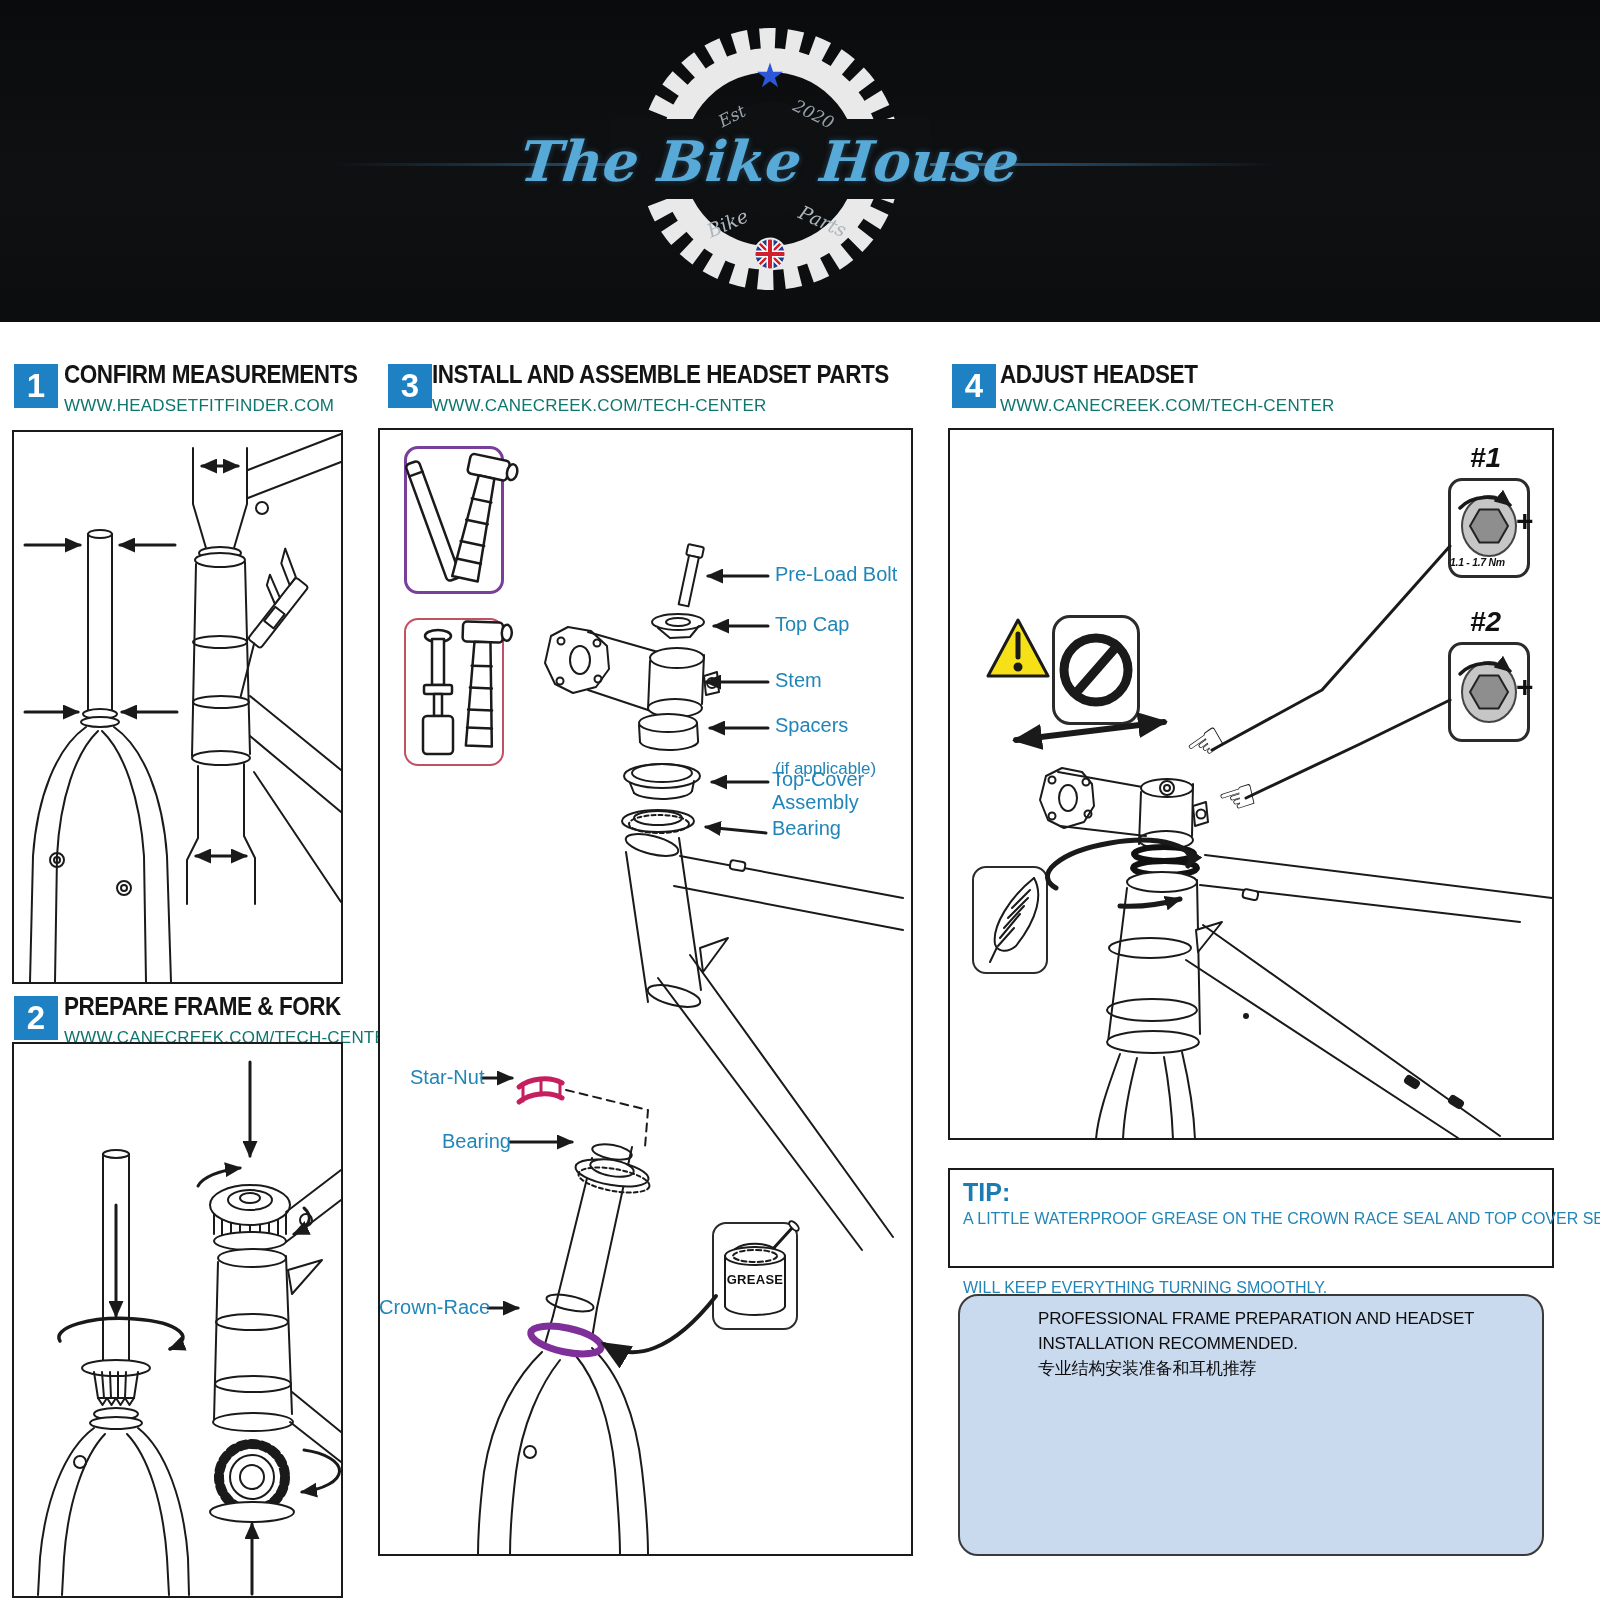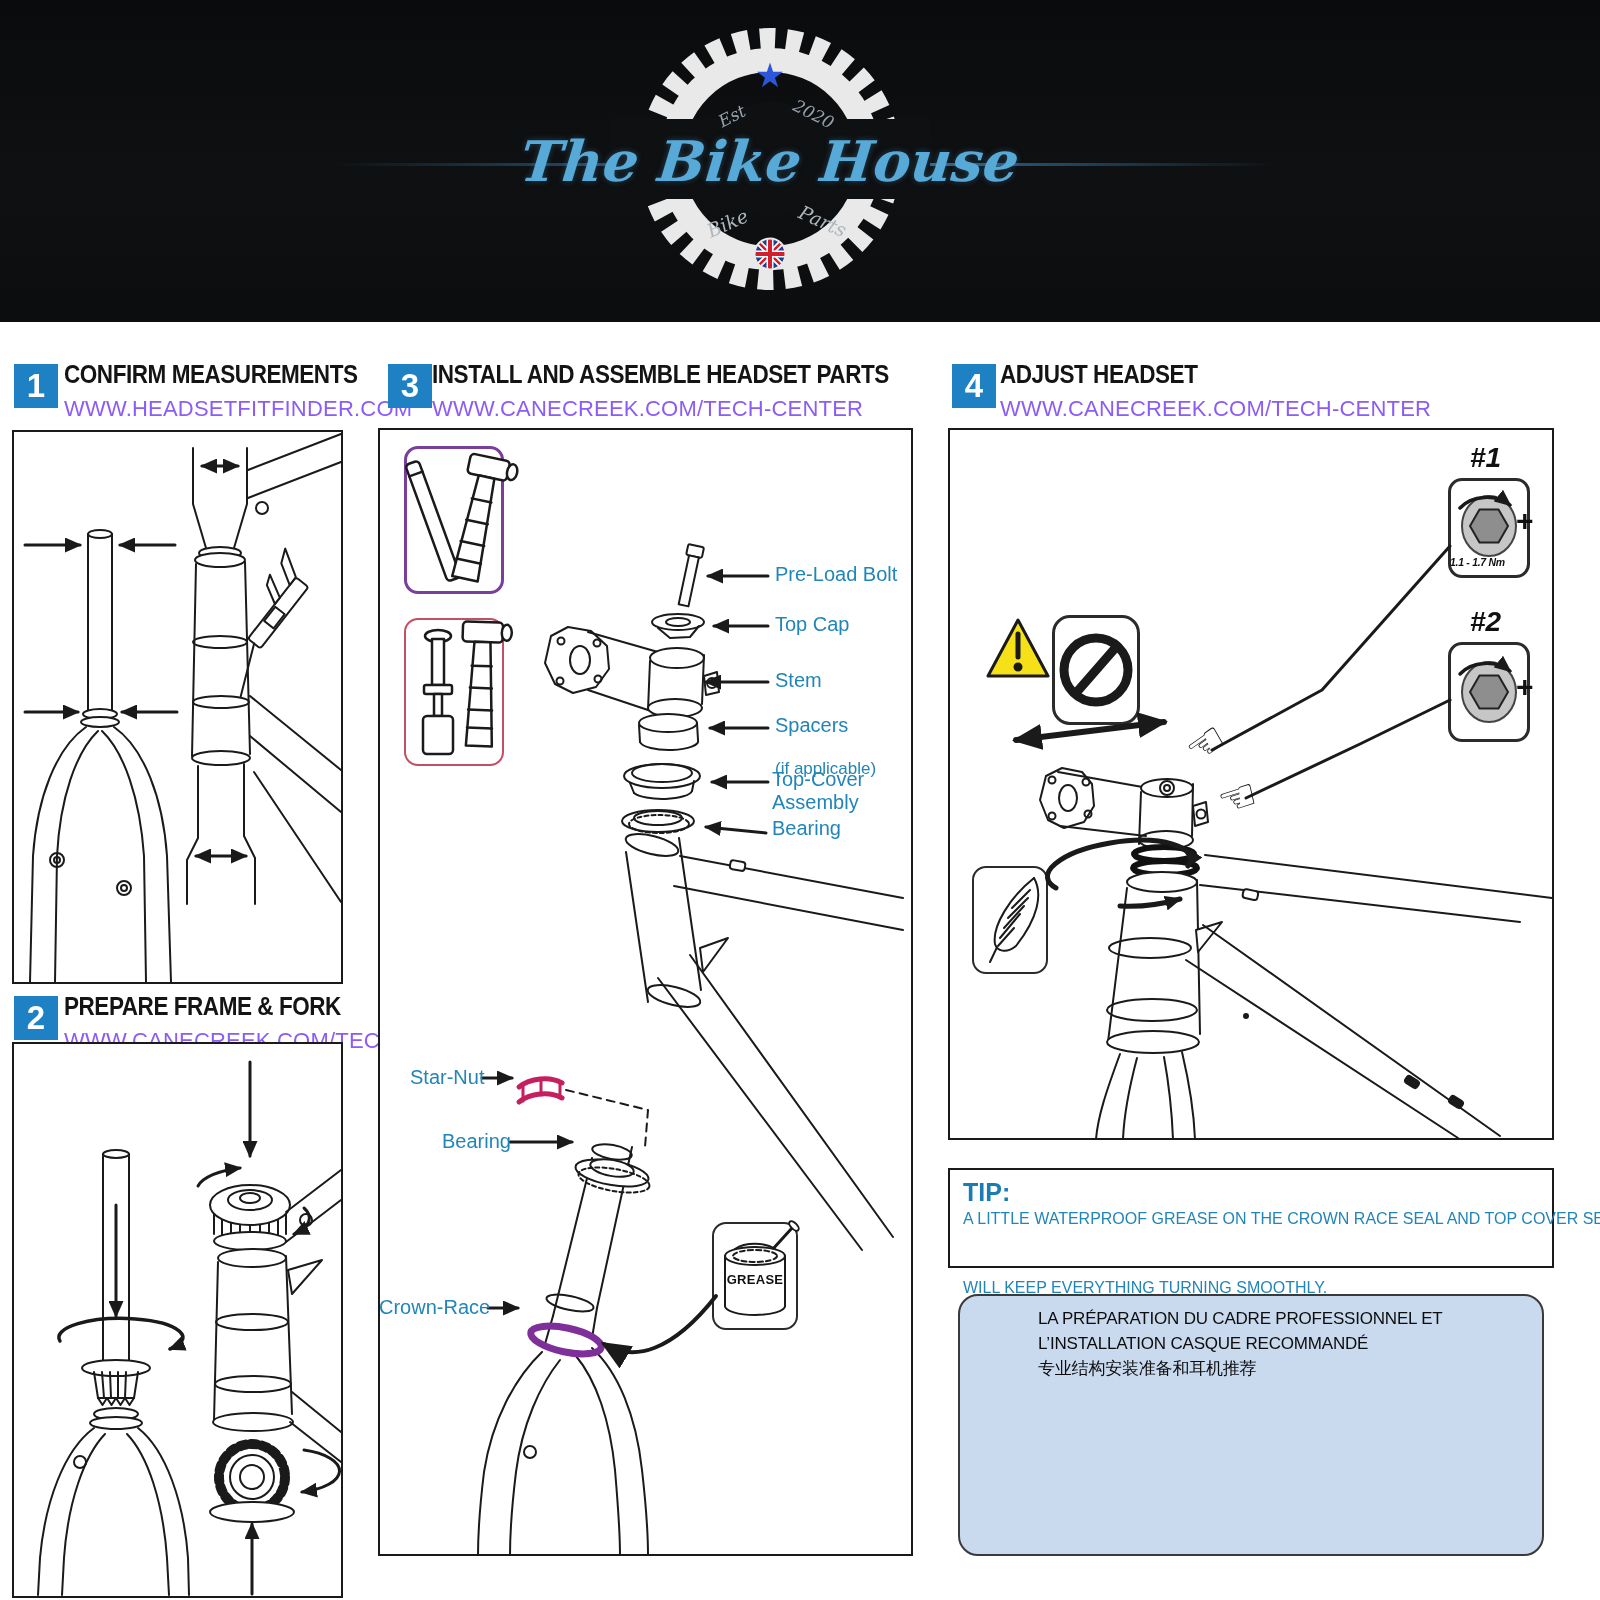--- a/index.html
+++ b/index.html
@@ -17,21 +17,21 @@
   .logo-word{position:absolute;font-family:"DejaVu Serif",serif;font-style:italic;color:#97a3ac;}
   
   .panel{position:absolute;border:2px solid #1a1a1a;background:#fff;box-sizing:border-box;}
   .rbox{position:absolute;border:2px solid #2b2b2b;border-radius:14px;background:#fff;box-sizing:border-box;}
   
   .num{position:absolute;width:44px;height:44px;background:#1e81c4;color:#fff;
        display:flex;align-items:center;justify-content:center;
        font-size:33px;font-weight:bold;}
   .stitle{position:absolute;font-size:25px;font-weight:bold;color:#141414;
           letter-spacing:-0.5px;white-space:nowrap;transform:scaleX(.9);transform-origin:left top;}
-  .surl{position:absolute;font-size:22px;color:#8b5cf6;letter-spacing:.2px;white-space:nowrap;}
+  .surl{position:absolute;font-size:17px;color:#0f766e;letter-spacing:.2px;white-space:nowrap;}
   
   .plabel{position:absolute;color:#2185b8;font-size:20px;white-space:nowrap;}
   .plabel.sm{font-size:17px;}
   
   .hashlbl{position:absolute;font-size:28px;font-weight:bold;color:#111;font-style:italic;}
   .plus{position:absolute;font-size:30px;font-weight:bold;color:#111;}
   .torque{position:absolute;width:78px;font-size:10.5px;font-weight:bold;color:#111;
           font-style:italic;letter-spacing:-0.3px;}
   .grease-lbl{position:absolute;width:70px;text-align:center;font-size:13px;font-weight:bold;color:#111;
               letter-spacing:.3px;}
@@ -415,17 +415,17 @@
   <div class="plus" style="left:1516px;top:504px;">+</div>
   <div class="plus" style="left:1516px;top:670px;">+</div>
   <div class="torque" style="left:1450px;top:556px;">1.1 - 1.7 Nm</div>
 
   <div class="tiph" style="left:963px;top:1178px;">TIP:</div>
   <div class="tipl" style="left:963px;top:1210px;">A LITTLE WATERPROOF GREASE ON THE CROWN RACE SEAL AND TOP COVER SEAL</div>
   <div class="tipl" style="left:963px;top:1236px;margin-top:43px;">WILL KEEP EVERYTHING TURNING SMOOTHLY.</div>
 
   <div class="notice"></div>
   <div class="ntext">
-    <div>LA PRÉPARATION DU CADRE PROFESSIONNEL ET L’INSTALLATION CASQUE RECOMMANDÉ</div>
+    <div>PROFESSIONAL FRAME PREPARATION AND HEADSET INSTALLATION RECOMMENDED.</div>
     <div>专业结构安装准备和耳机推荐</div>
   </div>
 
 </div>
 
 </body></html>

